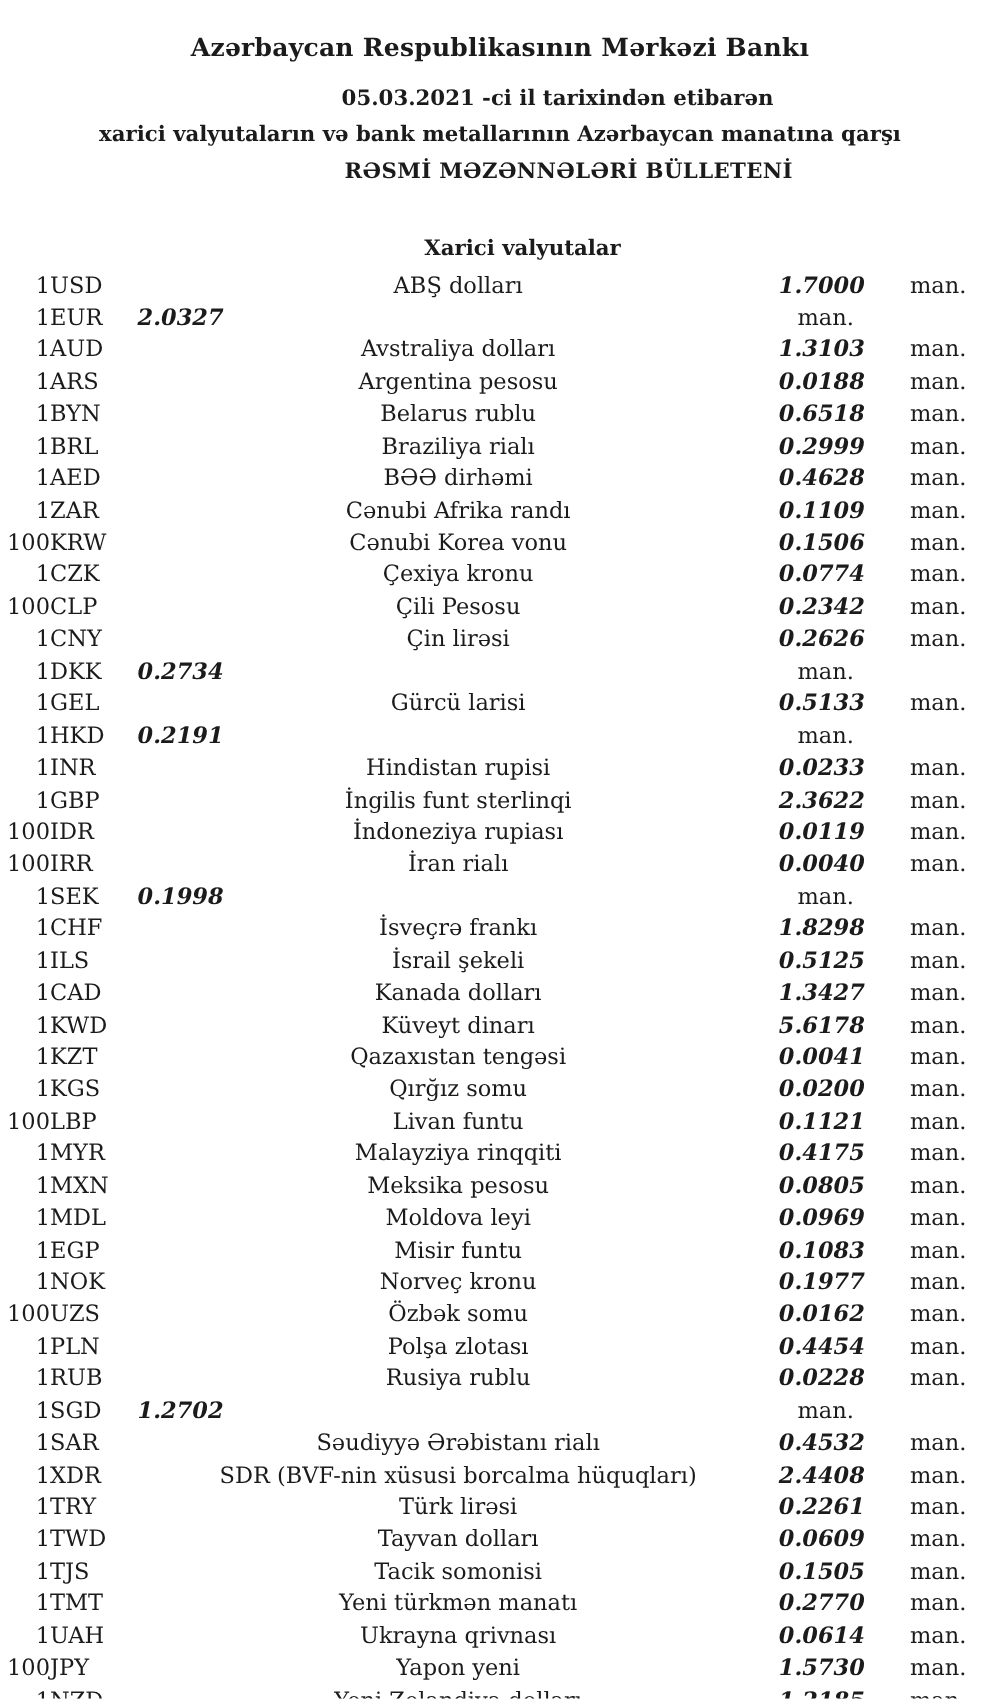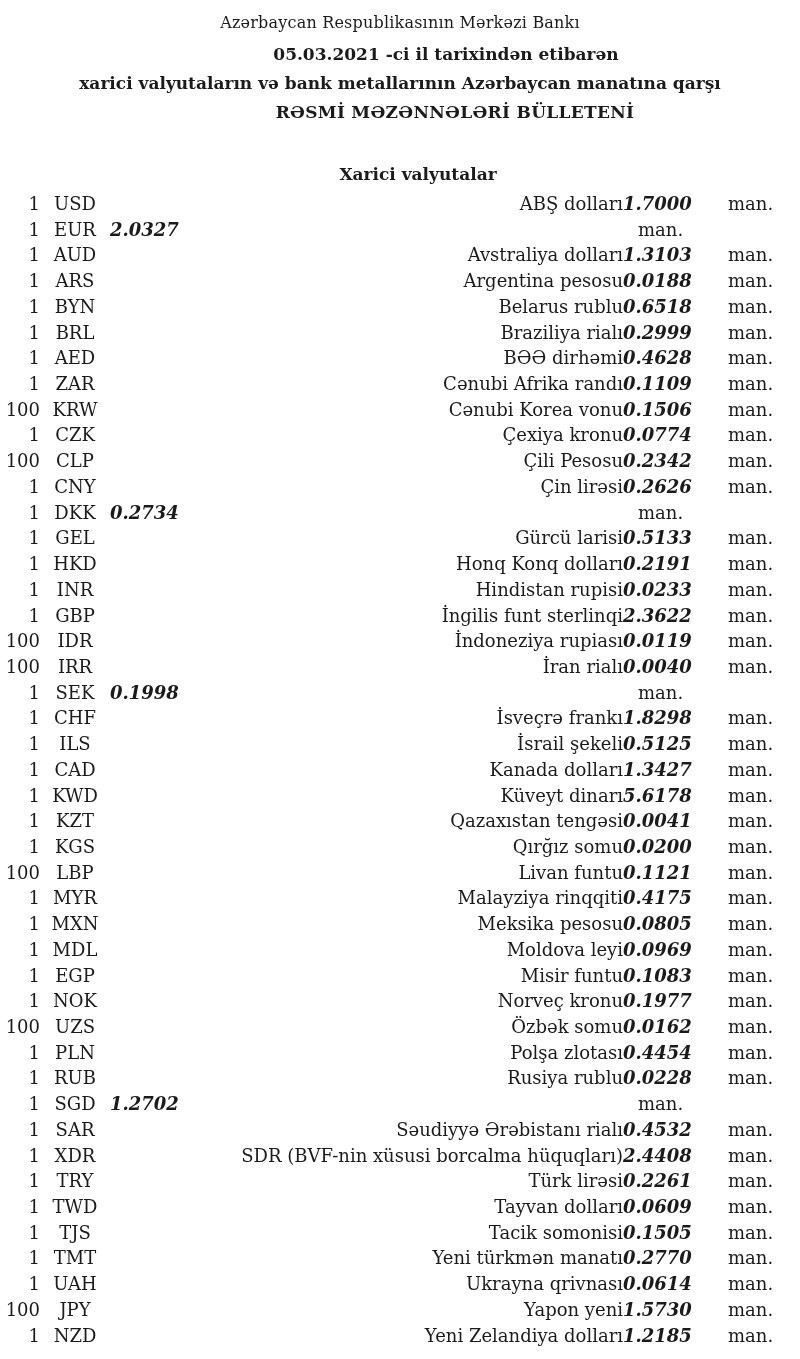--- a/index.html
+++ b/index.html
@@ -8,23 +8,23 @@
     position: relative;
     width: 800px;
     height: 1359px;
     background: #ffffff;
     color: #1b1b1b;
     font-family: "DejaVu Serif", "Liberation Serif", serif;
     overflow: hidden;
   }
   .header { text-align: center; padding-top: 9px; }
   .bank-title {
-    margin: 0;
-    font-size: 16px;
-    font-weight: 400;
+    margin: 16px;
+    font-size: 20px;
+    font-weight: 700;
     line-height: 27px;
     letter-spacing: 0.2px;
   }
   .h-line {
     font-size: 17px;
     font-weight: 700;
     line-height: 22px;
     margin-top: 7px;
     white-space: nowrap;
   }
@@ -42,22 +42,22 @@
   .rates-table { width: 772px; margin-top: 6px; }
   .row {
     display: grid;
     grid-template-columns: 40px 70px 1fr 90px 59px;
     height: 25.72px;
     line-height: 25.72px;
     font-size: 18px;
     white-space: nowrap;
   }
   .c-amount { text-align: right; }
-  .c-code   { text-align: center; }
-  .c-name   { text-align: right; overflow: hidden; }
+  .c-code   { text-align: left; }
+  .c-name   { text-align: center; overflow: hidden; }
   .c-rate   { font-weight: 700; font-style: italic; }
   .c-unit   { padding-left: 15px; }
 </style>
 </head>
 <body>
 
 <div class="page">
 
   <div class="header">
     <h1 class="bank-title">Azərbaycan Respublikasının Mərkəzi Bankı</h1>
@@ -175,21 +175,20 @@
       <span class="c-amount">1</span>
       <span class="c-code">GEL</span>
       <span class="c-name">Gürcü larisi</span>
       <span class="c-rate">0.5133</span>
       <span class="c-unit">man.</span>
     </div>
 
     <div class="row">
       <span class="c-amount">1</span>
       <span class="c-code">HKD</span>
-      <span class="c-name">Honq Konq dolları</span>
       <span class="c-rate">0.2191</span>
       <span class="c-unit">man.</span>
     </div>
 
     <div class="row">
       <span class="c-amount">1</span>
       <span class="c-code">INR</span>
       <span class="c-name">Hindistan rupisi</span>
       <span class="c-rate">0.0233</span>
       <span class="c-unit">man.</span>

